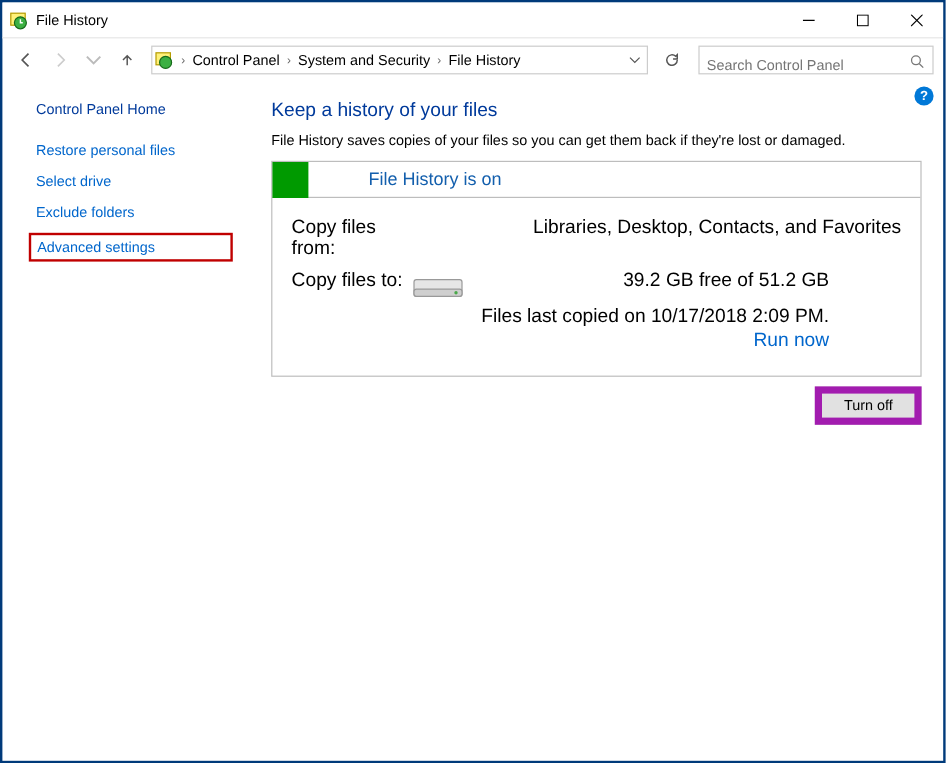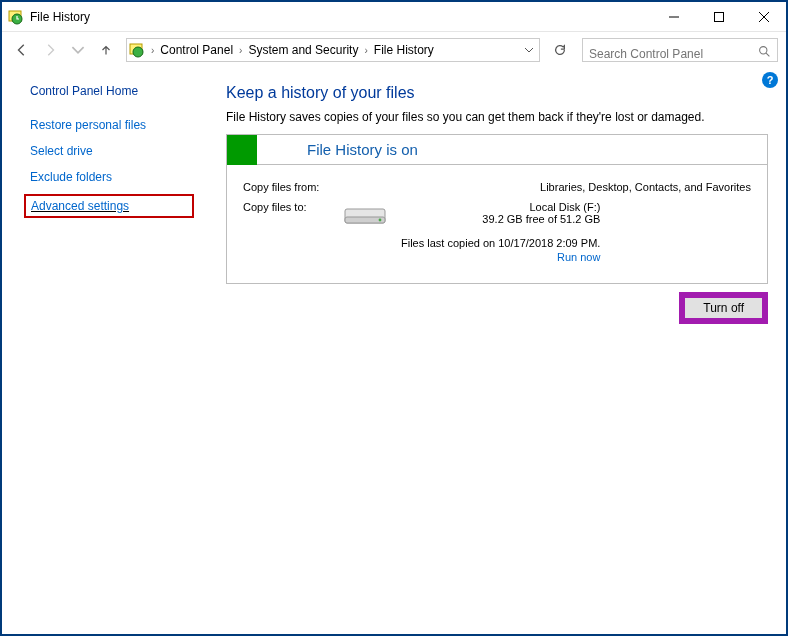--- a/index.html
+++ b/index.html
@@ -98,21 +98,20 @@
 }
 .sidebar a.heading {
   color:#003a9b;
 }
 .sidebar .highlighted {
   border: 2px solid #c00000;
   padding: 3px 5px;
   margin-left:-6px;
   margin-top:-2px;
   display:inline-block;
-  text-decoration:underline;
 }
 .see-also-block {
   position:absolute;
   bottom: 12px;
   left: 28px;
 }
 .see-also-title { color:#6b6b6b; font-size:12px; margin-bottom:10px; }
 .see-also-link { color:#0066cc; font-size:12px; display:flex; align-items:center; margin-bottom:8px; text-decoration:none; }
 .shield-icon { width:14px; height:14px; margin-right:6px; margin-left:-18px; }
 
@@ -134,21 +133,21 @@
   border:1px solid #bdbdbd;
 }
 .status-header {
   display:flex; align-items:center;
   border-bottom:1px solid #bdbdbd;
   height: 30px;
   gap: 36px;
 }
 .status-swatch { width:30px; height:30px; background:#009a00; }
 .status-text { color:#135fad; font-size:15px; padding-left:14px; }
-.status-body { padding: 16px 16px 12px 16px; font-size:11px; }
+.status-body { padding: 16px 16px 12px 16px; font-size:16px; }
 .row { display:flex; margin-bottom:8px; }
 .row .lbl { width:100px; }
 .row .val { flex:1;text-align:right; }
 .disk-row { display:flex; align-items:flex-start; }
 .disk-img { width:44px; height:28px; margin-right:14px; margin-top:2px; }
 .last-copied { margin-top:12px; }
 .runnow { color:#0066cc; text-decoration:none; display:inline-block; margin-top:2px; }
 
 .turnoff-wrap { text-align:right; margin-top:8px; }
 button.turnoff {
@@ -276,21 +275,20 @@
         </div>
         <div class="row">
           <div class="lbl">Copy files to:</div>
           <div class="val disk-row">
             <svg class="disk-img" viewBox="0 0 44 28">
               <rect x="2" y="6" width="40" height="14" rx="2" fill="#e6e6e6" stroke="#999"></rect>
               <rect x="2" y="14" width="40" height="6" rx="2" fill="#cfcfcf" stroke="#999"></rect>
               <circle cx="37" cy="17" r="1.4" fill="#4aa84a"></circle>
             </svg>
             <div>
-              <div>Local Disk (F:)</div>
               <div>39.2 GB free of 51.2 GB</div>
               <div class="last-copied">Files last copied on 10/17/2018 2:09 PM.</div>
               <a href="#" class="runnow">Run now</a>
             </div>
           </div>
         </div>
       </div>
     </div>
 
     <div class="turnoff-wrap">

